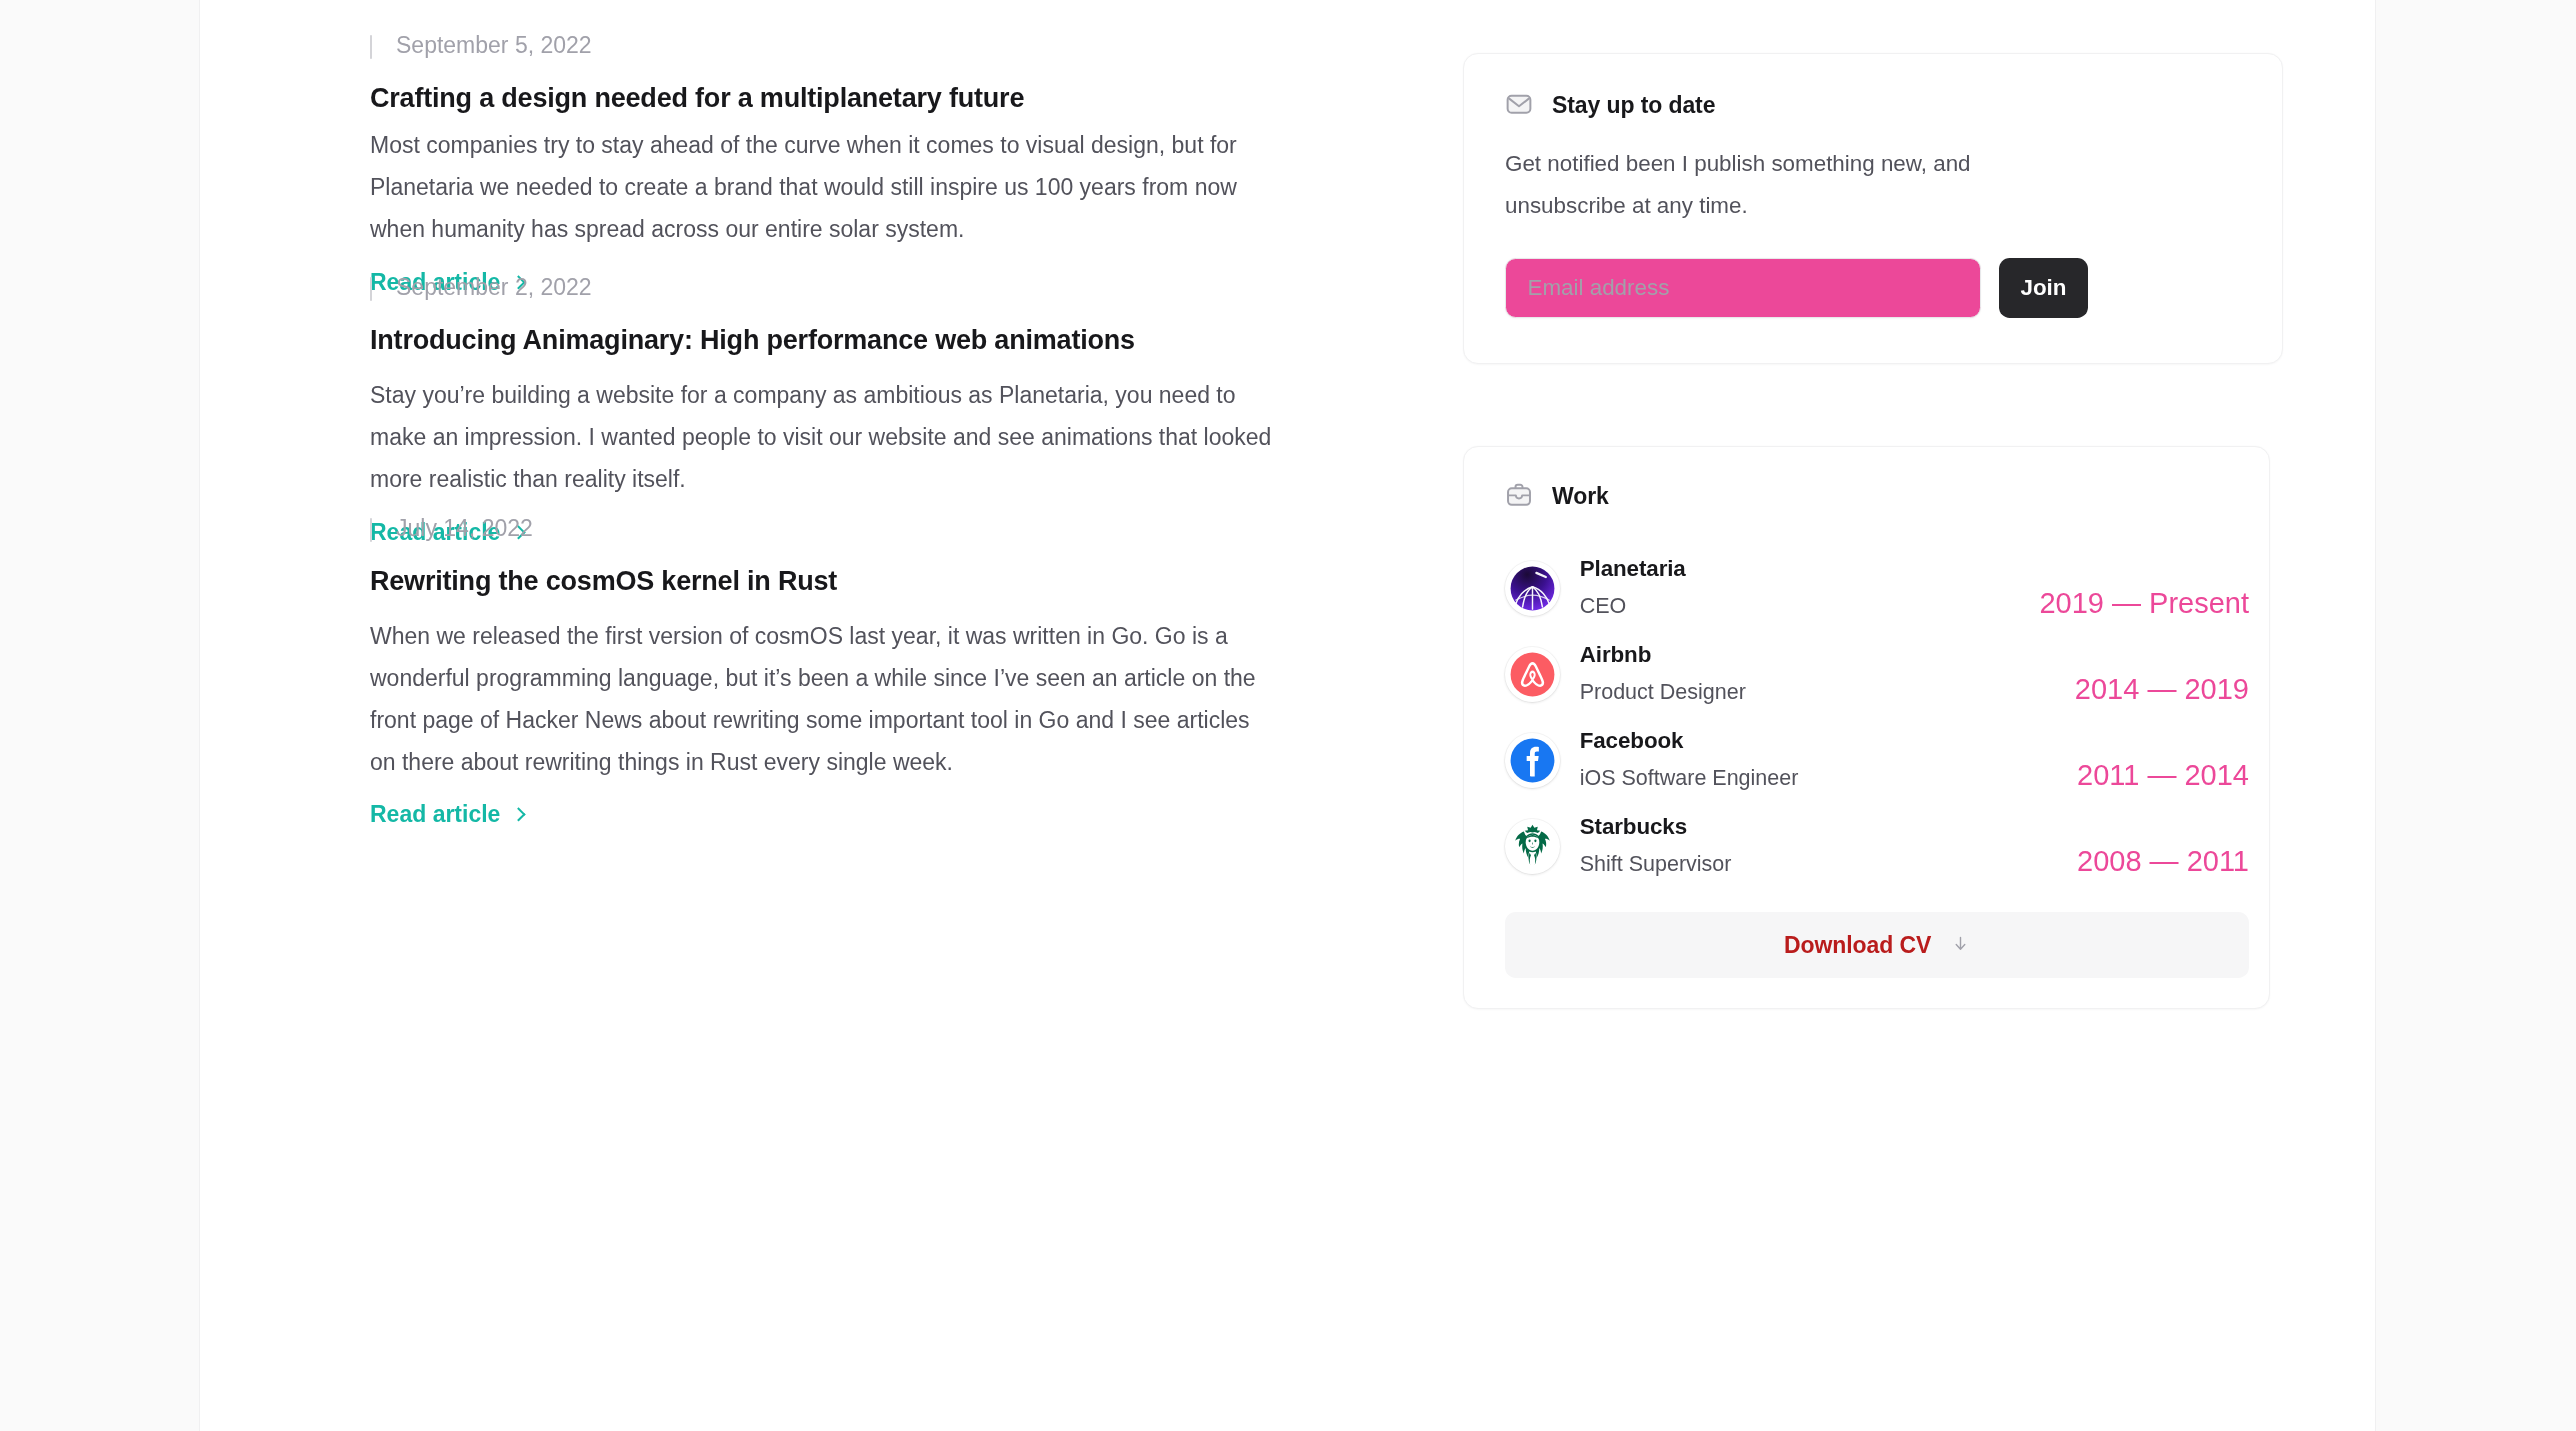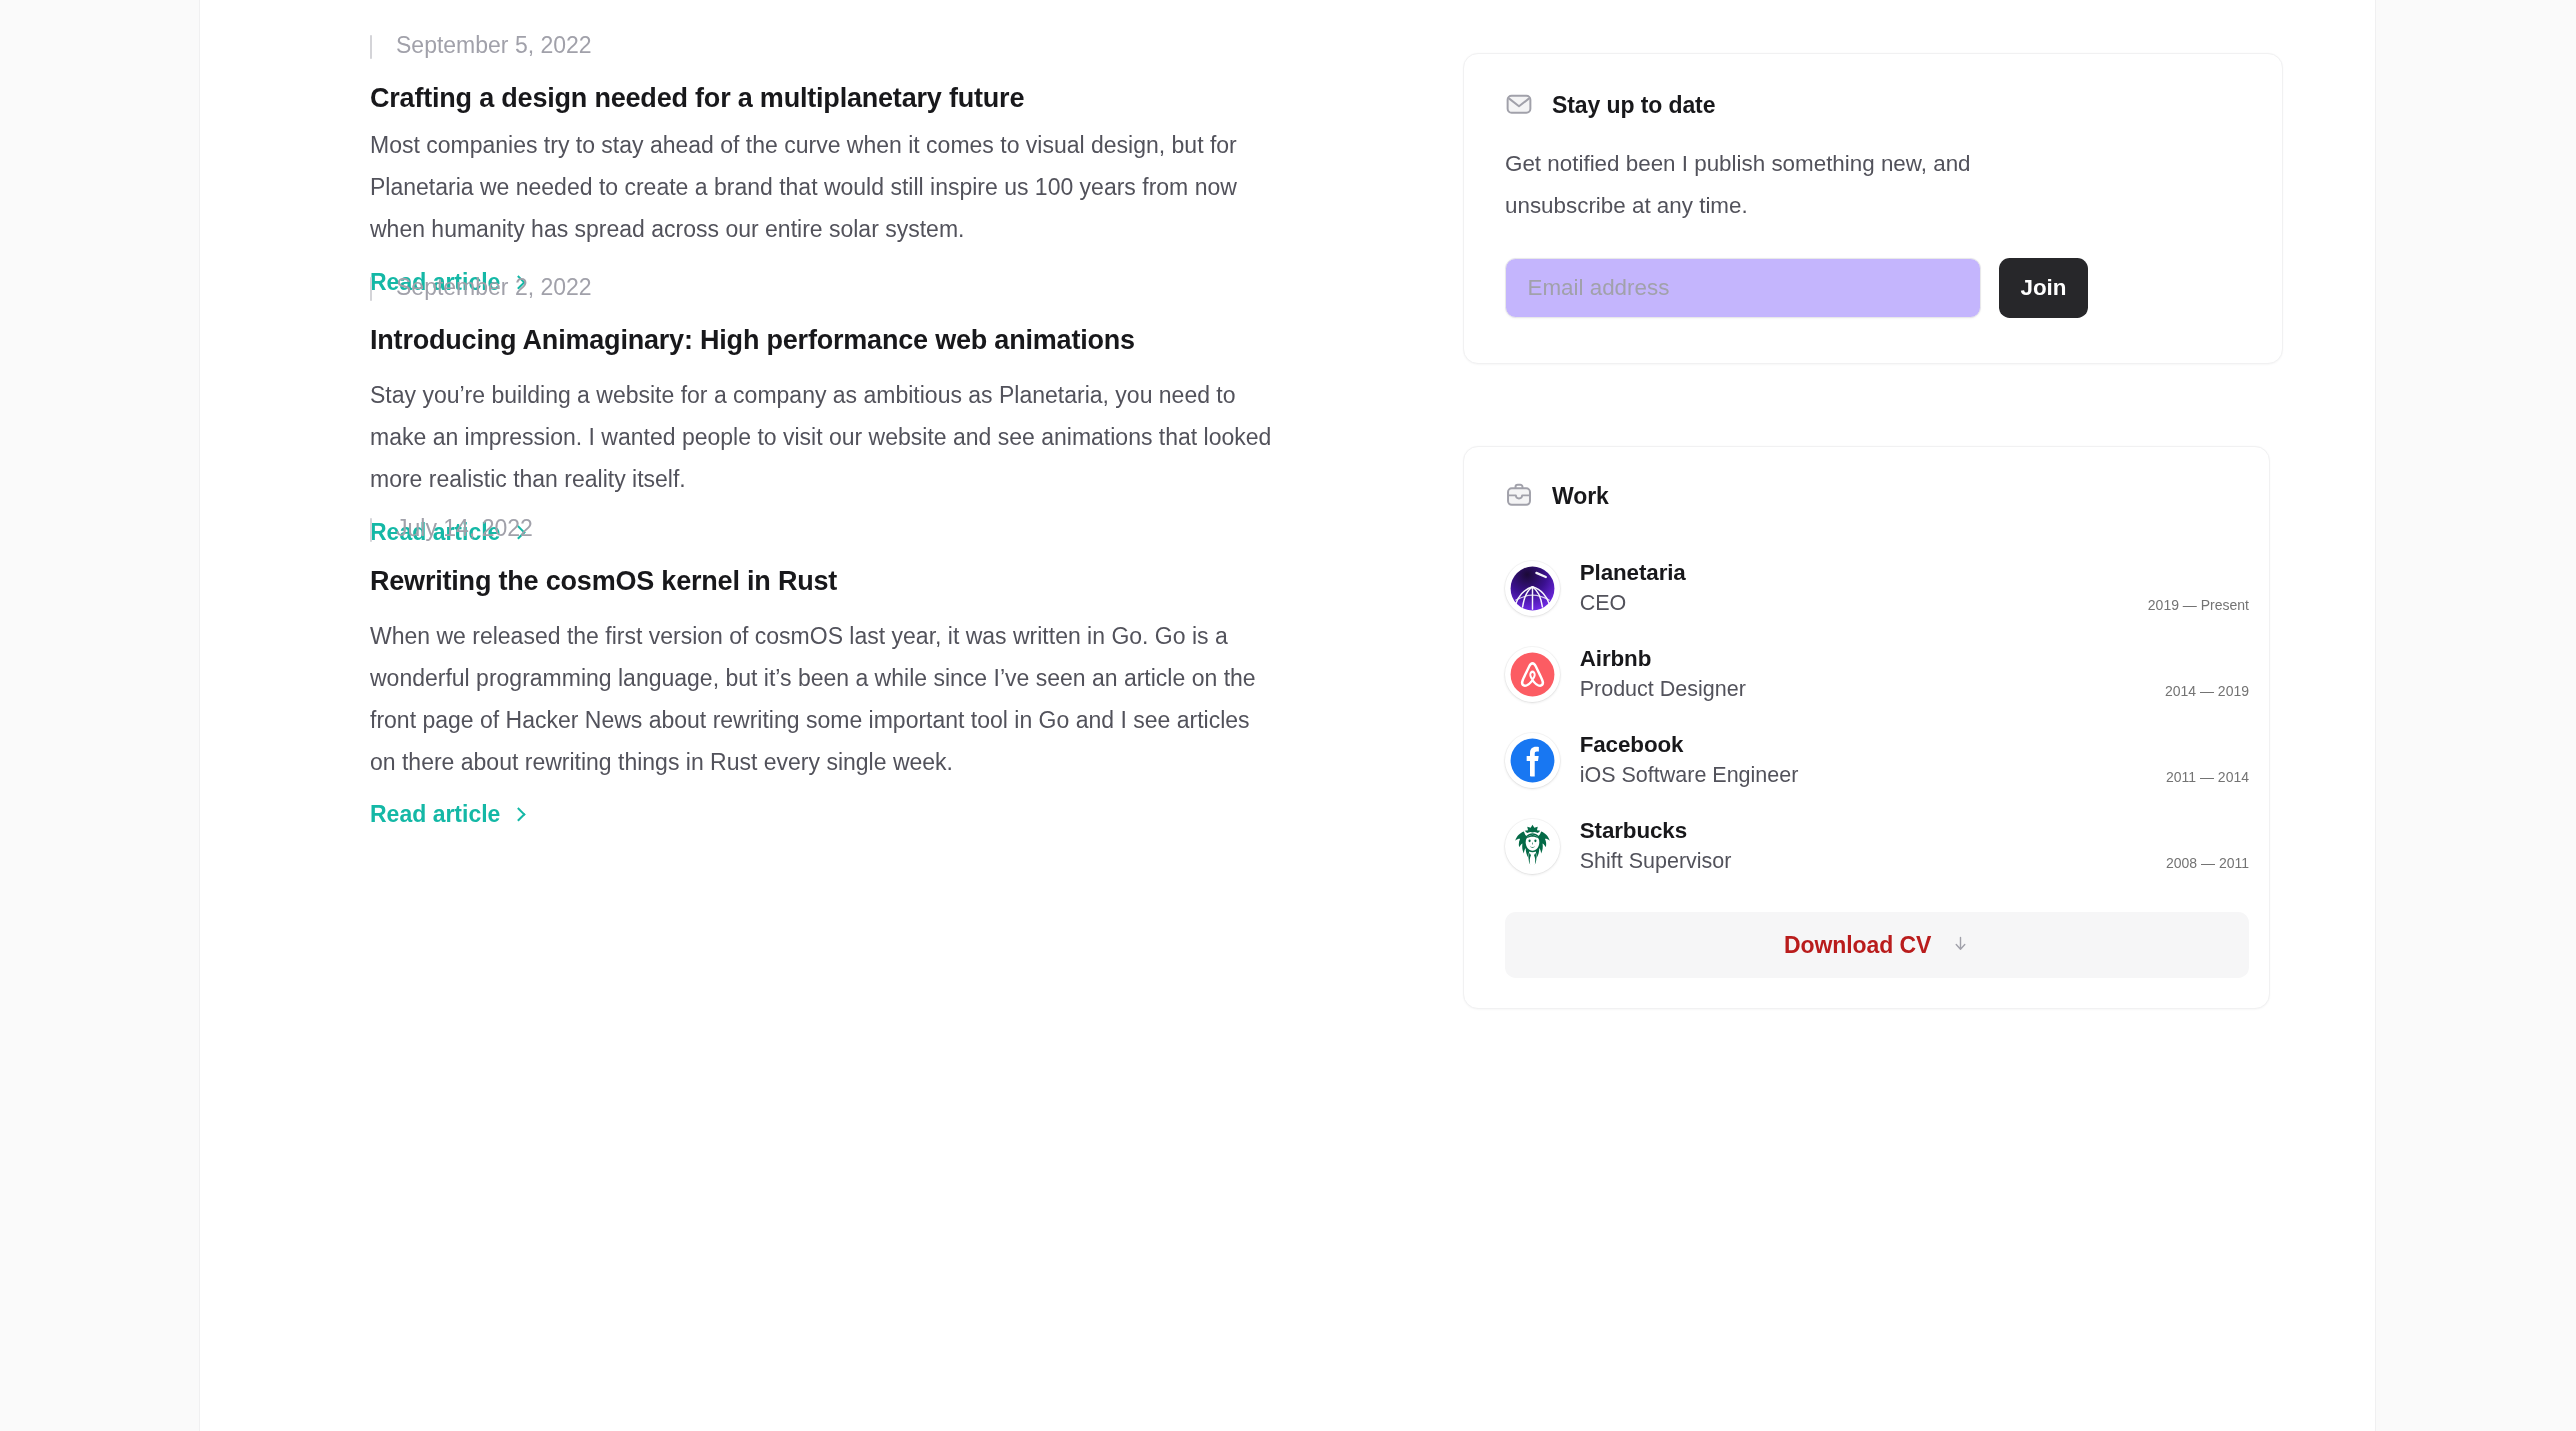--- a/index.html
+++ b/index.html
@@ -146,21 +146,21 @@
     display:flex;
     align-items:stretch;
     gap:18px;
     margin-top:31px;
   }
   #email-input {
     flex:0 0 auto;
     width:476px; height:60px;
     border:0.9px solid #e8e8ea;
     border-radius:10.7px;
-    background:#c4b5fd;
+    background:#ec4899;
     padding:0 21.5px;
     font-family:"Liberation Sans", sans-serif;
     font-size:22.4px;
     color:#18181b;
     outline:none;
     box-shadow:0 0.9px 1.8px rgba(24,24,27,0.04);
   }
   #email-input::placeholder { color:#a1a1aa; }
   #join-button {
     flex:0 0 auto;
@@ -211,22 +211,22 @@
   .work-meta {
     display:flex;
     align-items:baseline;
     justify-content:space-between;
   }
   .work-role {
     font-size:21.5px;
     color:#52525b;
   }
   .work-dates {
-    font-size:14px;
-    color:#737373;
+    font-size:29px;
+    color:#ec4899;
     white-space:nowrap;
     margin-left:30px;
   }
   #download-cv {
     display:flex;
     align-items:center;
     justify-content:center;
     gap:19.7px;
     width:100%;
     height:66px;

